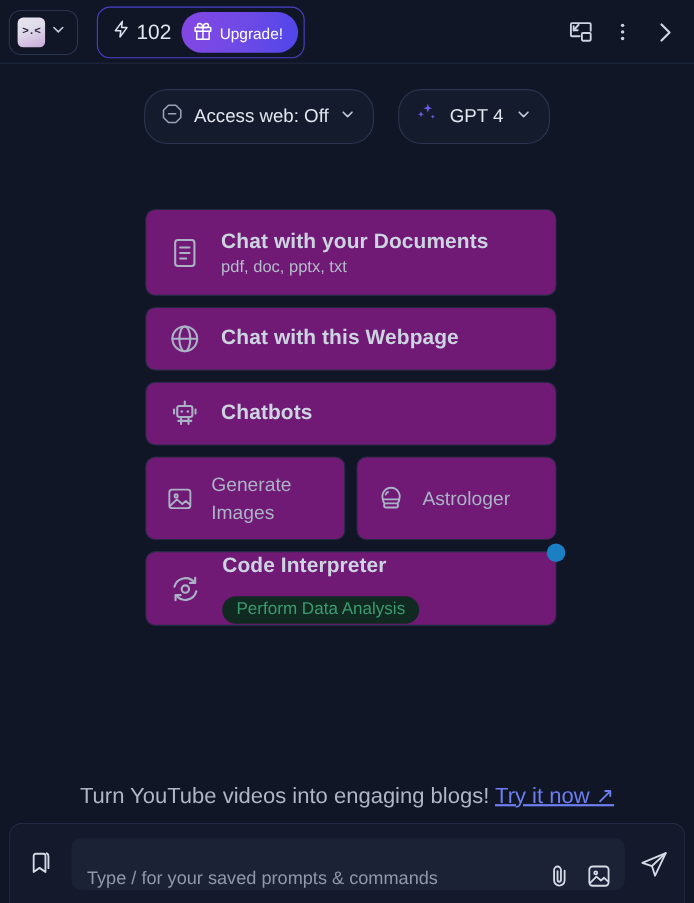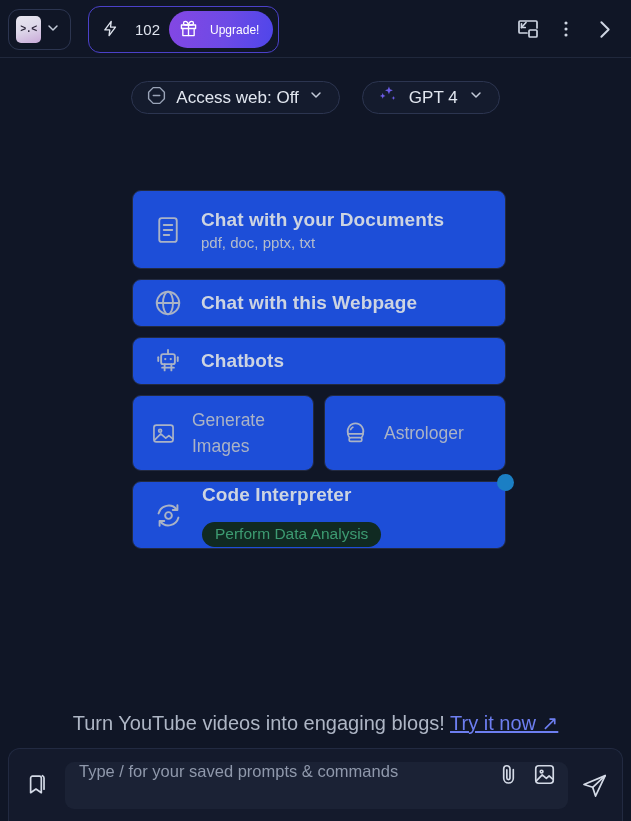--- a/index.html
+++ b/index.html
@@ -56,32 +56,32 @@
     left: 88px; top: 6px;
     height: 47px;
     border: 1px solid #4b41c9;
     border-radius: 12px;
     display: flex;
     align-items: center;
     padding: 0 5px 0 13px;
     gap: 9px;
   }
   .credits-count {
-    display: flex; align-items: center; gap: 16px;
-    font-size: 15px;
+    display: flex; align-items: center; gap: 5px;
+    font-size: 19px;
     color: #dfe4ee;
   }
   .upgrade-btn {
-    display: flex; align-items: center; gap: 13px;
+    display: flex; align-items: center; gap: 7px;
     background: linear-gradient(100deg, #8447e3 0%, #6d4ae6 55%, #4f46ea 100%);
     border-radius: 19px;
     height: 37px;
     padding: 0 14px 0 11px;
     color: #ffffff;
-    font-size: 12px;
+    font-size: 14px;
     border: none;
     cursor: pointer;
     font-family: "Liberation Sans", sans-serif;
   }
 
   .hdr-right {
     position: absolute;
     right: 8px; top: 0;
     height: 58px;
     display: flex; align-items: center;
@@ -95,42 +95,42 @@
     position: absolute;
     top: 81px; left: 0;
     width: 631px;
     display: flex;
     justify-content: center;
     gap: 22px;
   }
   .sel-pill {
     display: flex; align-items: center;
     gap: 9px;
-    height: 33px;
+    height: 50px;
     border: 1px solid #2c3550;
     border-radius: 21px;
     padding: 0 15px 0 14px;
     background: #141b2d;
     cursor: pointer;
     font-size: 17px;
     color: #e2e7f0;
   }
   .sel-pill.model { padding-left: 13px; gap: 10px; }
 
   
   .cards {
     position: absolute;
     left: 132px; top: 190px;
     width: 374px;
     display: flex;
     flex-direction: column;
     gap: 10px;
   }
   .card {
-    background: #1d4ed8;
+    background: #701a75;
     border: 1px solid #222a41;
     border-radius: 9px;
     display: flex;
     align-items: center;
     cursor: pointer;
     position: relative;
   }
   .card-icon {
     display: flex; align-items: center; justify-content: center;
     color: #aab3c6;
@@ -141,21 +141,21 @@
     font-size: 19px;
     font-weight: bold;
     color: #cdd4e1;
     letter-spacing: 0.1px;
   }
   .card-sub {
     font-size: 15px;
     color: #b4bccb;
     margin-top: 3px;
   }
-  .card-line { height: 48px; padding: 9px 20px; gap: 18px; }
+  .card-line { height: 58px; padding: 9px 20px; gap: 18px; }
   .card-line .card-title { font-size: 19px; }
 
   .row2 { display: flex; gap: 10px; }
   .card-half {
     flex: 1;
     height: 76px;
     padding: 0 17px;
     gap: 15px;
     display: flex;
     align-items: center;
@@ -216,21 +216,21 @@
     padding: 0 14px 0 16px;
     gap: 13px;
   }
   .bar-icon { color: #d4dae6; display: flex; cursor: pointer; flex: 0 0 auto; }
   .input-wrap {
     flex: 1;
     height: 47px;
     background: #1b2235;
     border-radius: 9px;
     display: flex;
-    align-items: flex-start;
+    align-items: flex-end;
     padding: 0 11px 0 14px;
     gap: 11px;
   }
   .input-wrap input {
     flex: 1;
     background: transparent;
     border: none;
     outline: none;
     color: #dfe4ee;
     font-size: 16.5px;

